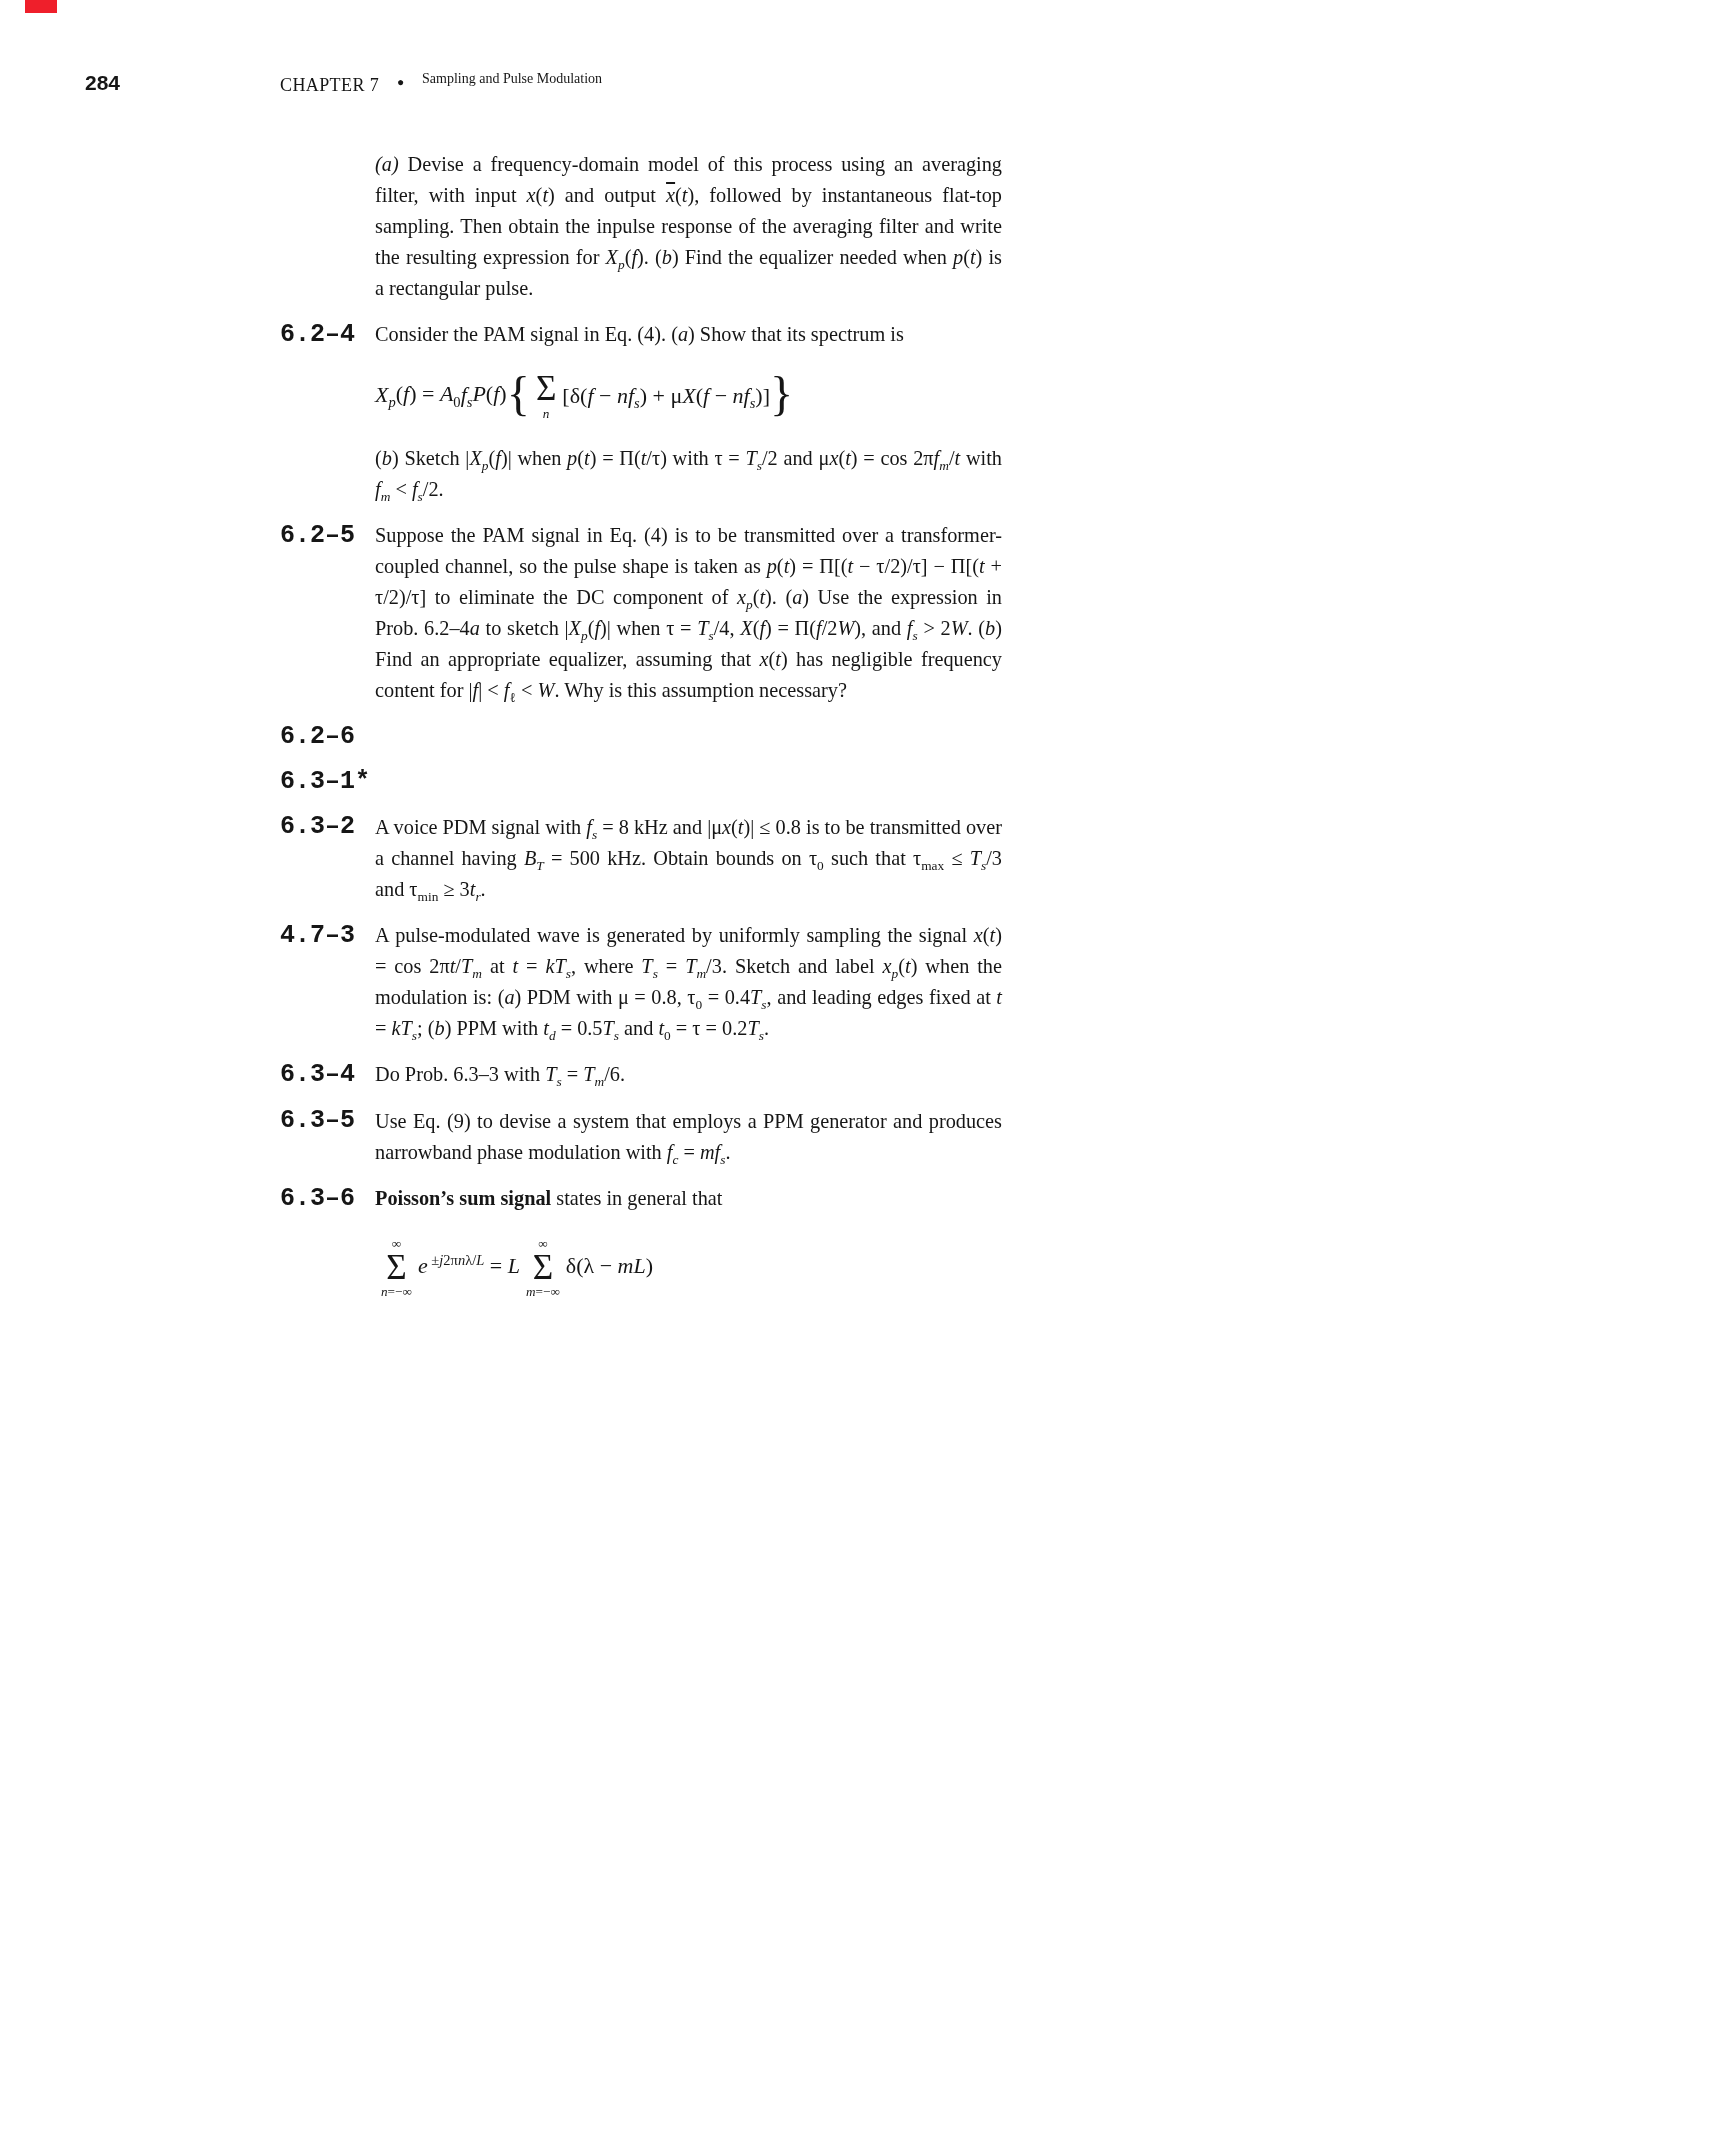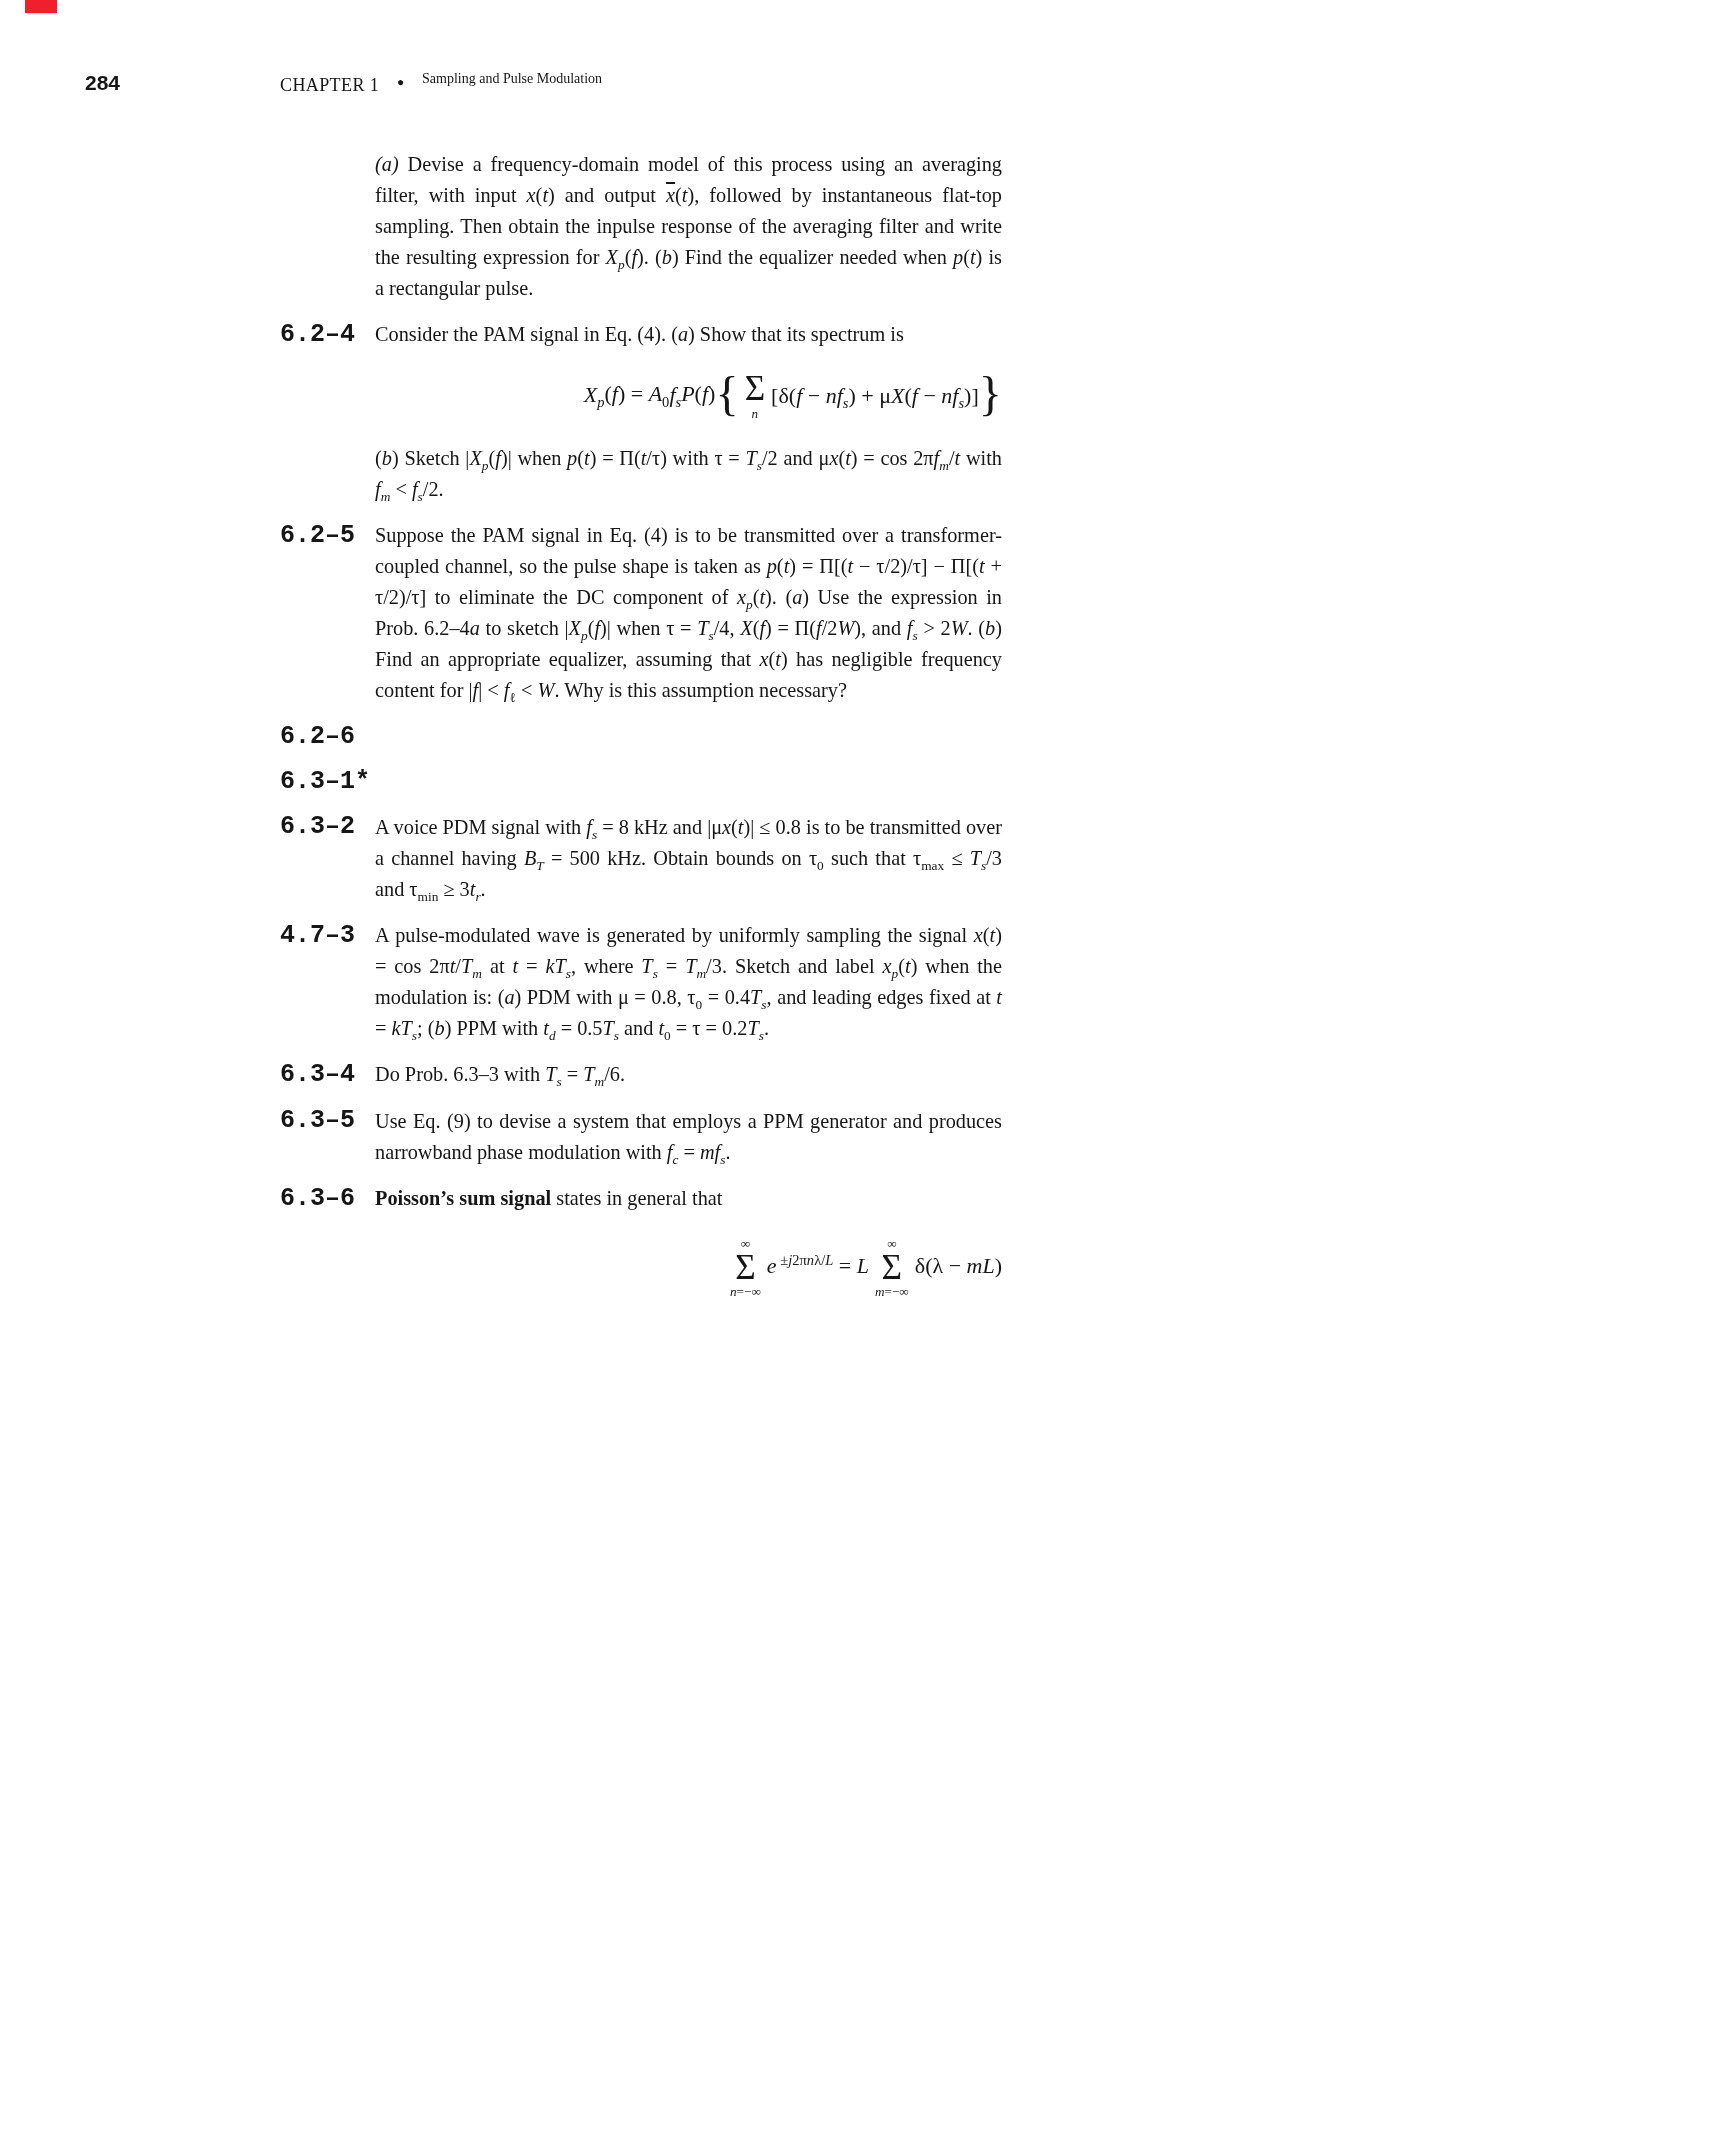--- a/index.html
+++ b/index.html
@@ -17,38 +17,38 @@
   main{margin:44px 0 0 280px;width:729px;}
   .row{display:flex;margin-bottom:15.3px;}
   .plabel{
     flex:0 0 95px;width:95px;
     font-family:Liberation Mono, monospace;font-weight:bold;font-size:25px;
     padding-top:0.8px;
   }
   .pbody{flex:0 0 627px;width:627px;font-size:20.3px;line-height:31px;}
   p.just{margin:0;text-align:justify;hyphens:auto;}
   p.just + .eq{margin-top:22px;}
-  .eq{text-align:right;font-size:22px;line-height:1.2;margin:20.3px 0 22px 0;}
+  .eq{text-align:left;font-size:22px;line-height:1.2;margin:20.3px 0 22px 0;}
   .eq i, .pbody i{font-style:italic;}
   sub,sup{font-size:66%;line-height:0;}
   .ol{text-decoration:overline;}
   .bigop{display:inline-flex;flex-direction:column;align-items:center;vertical-align:middle;line-height:1;margin:0 6px;}
   .bigop .op{font-size:1.6em;line-height:0.95;}
   .bigop .lim{font-size:0.6em;line-height:1.15;}
   .brace{font-size:2.2em;font-weight:400;vertical-align:middle;line-height:0;position:relative;top:-2.5px;}
   .inner{vertical-align:middle;}
 </style>
 </head>
 <body>
 
 <div class="red-mark" style="background:#ef1f2b"></div>
 
 <header>
   <span class="folio">284</span>
-  <span class="chapter">CHAPTER 1</span>
+  <span class="chapter">CHAPTER 7</span>
   <span class="bullet">●</span>
   <span class="title">Sampling and Pulse Modulation</span>
 </header>
 
 <main>
 
   <div class="row">
     <div class="plabel"></div>
     <div class="pbody">
       <p class="just"><i>(a)</i> Devise a frequency-domain model of this process using an averaging filter, with input <i>x</i>(<i>t</i>) and output <span class="ol"><i>x</i></span>(<i>t</i>), followed by instantaneous flat-top sampling. Then obtain the inpulse response of the averaging filter and write the resulting expression for <i>X<sub>p</sub></i>(<i>f</i>). (<i>b</i>) Find the equalizer needed when <i>p</i>(<i>t</i>) is a rectangular pulse.</p>

